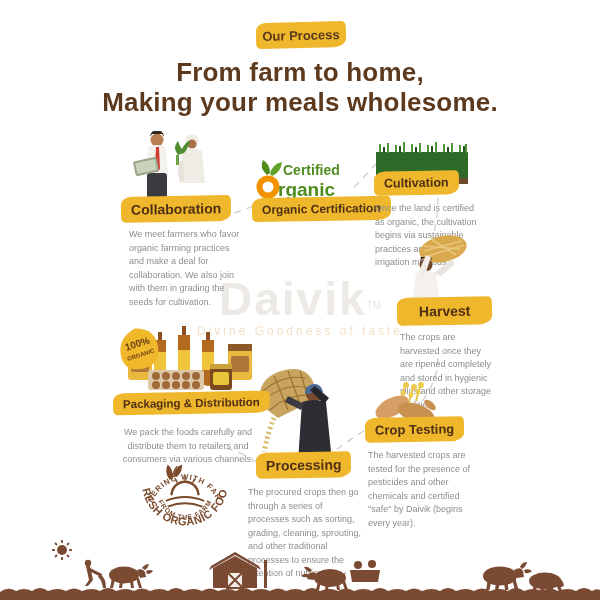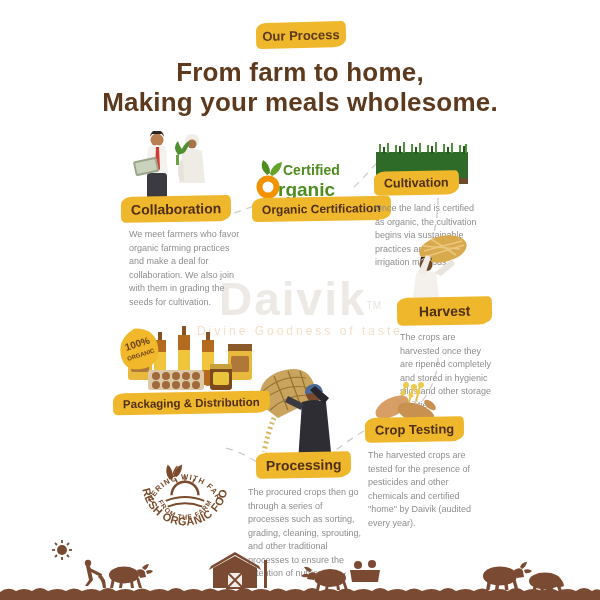--- a/index.html
+++ b/index.html
@@ -181,21 +181,21 @@
         <circle cx="55" cy="4" r="3"></circle>
       <circle cx="37" cy="12" r="2.5"></circle>
         <circle cx="45" cy="14" r="2.5"></circle>
         <circle cx="52" cy="11" r="2.5"></circle>
     </g>
     <ellipse cx="26" cy="26" rx="18" ry="9" fill="#d79f66" transform="rotate(-28 26 26)"></ellipse>
     <ellipse cx="50" cy="32" rx="19" ry="9" fill="#c8914f" transform="rotate(18 50 32)"></ellipse>
     <ellipse cx="64" cy="24" rx="7" ry="3.5" fill="#c8914f" transform="rotate(40 64 24)"></ellipse>
   </svg>
   <div class="abs step-badge s-test-badge">Crop Testing</div>
-  <div class="abs desc s-test-desc">The harvested crops are tested for the presence of pesticides and other chemicals and certified "home" by Daivik (audited every year).</div>
+  <div class="abs desc s-test-desc">The harvested crops are tested for the presence of pesticides and other chemicals and certified "safe" by Daivik (begins every year).</div>
 
   <svg class="abs s-proc-photo" width="96" height="96" viewBox="0 0 96 96">
     <path d="M14,40 Q6,16 30,6 Q58,-4 66,18 Q70,30 58,38 L30,52 Z" fill="#c9a45e"></path>
     <g stroke="#97712f" stroke-width="1.2" fill="none">
       <path d="M16,34 Q36,16 62,22"></path>
         <path d="M14,26 Q34,8 58,12"></path>
       <path d="M22,44 Q42,26 64,30"></path>
         <path d="M26,10 L40,44"></path>
         <path d="M40,5 L52,38"></path>
         <path d="M52,5 L60,32"></path>
@@ -244,20 +244,21 @@
         <circle cx="68" cy="63" r="4"></circle>
         <circle cx="78" cy="63" r="4"></circle>
     </g>
   </svg>
   <svg class="abs" style="left:116px; top:326px" width="46" height="46" viewBox="0 0 46 46">
     <path d="M23,2 Q44,6 42,26 Q40,44 21,43 Q3,42 4,24 Q5,8 23,2 Z" fill="#f0b82a" transform="rotate(-12 23 23)"></path>
     <text x="23" y="21" font-size="10" font-weight="bold" fill="#6b4018" text-anchor="middle" transform="rotate(-18 23 23)" font-family="Liberation Sans, sans-serif">100%</text>
     <text x="23" y="31" font-size="6" font-weight="bold" fill="#6b4018" text-anchor="middle" transform="rotate(-18 23 23)" font-family="Liberation Sans, sans-serif">ORGANIC</text>
   </svg>
   <div class="abs step-badge s-pack-badge">Packaging &amp; Distribution</div>
+  <div class="abs desc s-pack-desc">We pack the foods carefully and distribute them to retailers and consumers via various channels.</div>
 
   <svg class="abs" style="left:137px; top:451px" width="96" height="96" viewBox="0 0 100 100">
     <defs>
       <path id="arcTop" d="M 16,54 A 36,36 0 0 1 84,54"></path>
       <path id="arcMain" d="M 6,42 A 45,45 0 0 0 94,42"></path>
       <path id="arcBottom" d="M 22,52 A 30,30 0 0 0 78,52"></path>
     </defs>
     <g fill="#7a4a2b">
       <text font-size="8" font-weight="bold" letter-spacing="1">
         <textPath href="#arcTop" startOffset="50%" text-anchor="middle" id="tp-top">PARTNERING WITH FARMERS</textPath>

